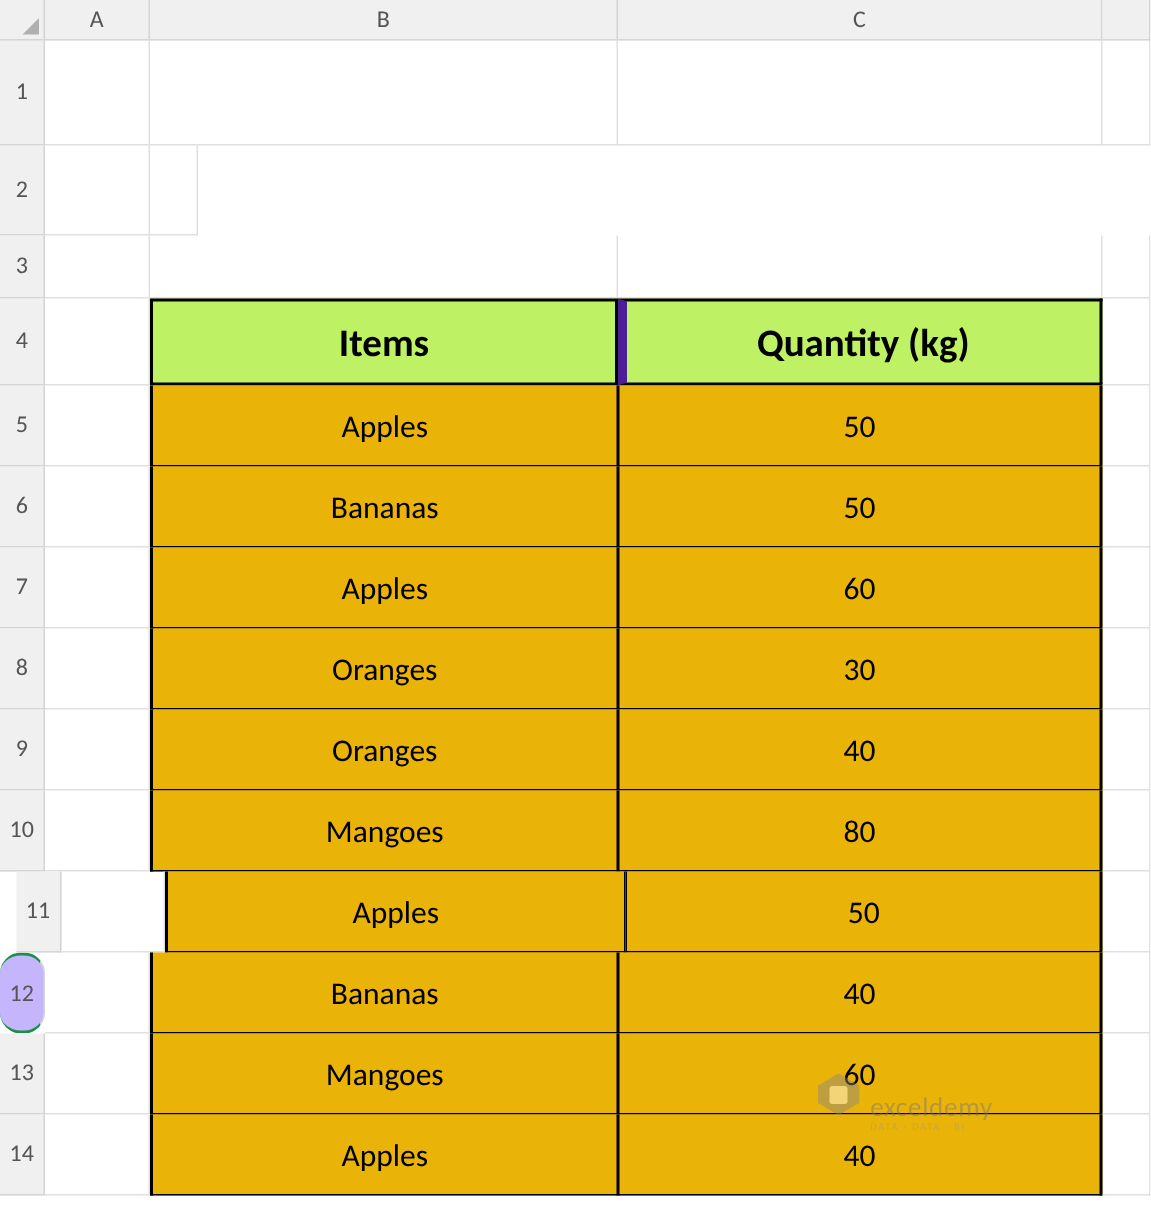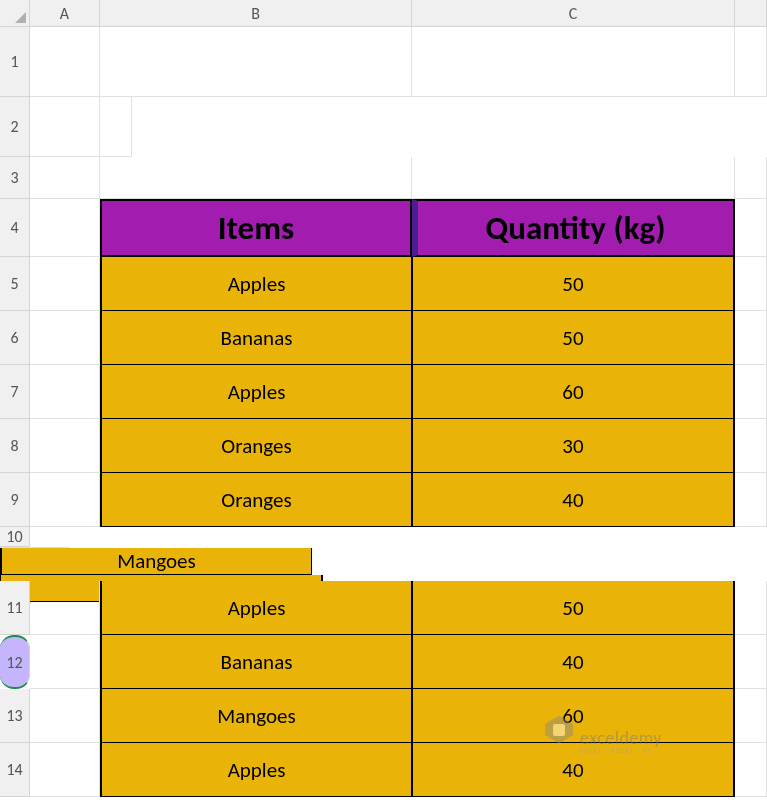--- a/index.html
+++ b/index.html
@@ -85,23 +85,23 @@
     border: 3px solid #2e5c8a;
     color: #2e5c8a;
     font-size: 30px;
     font-weight: bold;
     font-style: italic;
     display: flex;
     align-items: center;
     justify-content: center;
   }
   .thead {
-    background: #a21caf;
+    background: #bef264;
     border: 2px solid #000;
-    font-size: 33px;
+    font-size: 26px;
     font-weight: bold;
     color: #000;
   }
   .tcell {
     background: #eab308;
     border: 1px solid #000;
     border-top: none;
     font-size: 21px;
     color: #000;
   }
@@ -208,28 +208,28 @@
         <div class="tcell colC right-border" style="display:flex;align-items:center;justify-content:center">30</div>
         <div class="cell colD"></div>
       </div>
       <div class="row" style="height: 54px;">
         <div class="row-header">9</div>
         <div class="cell colA"></div>
         <div class="tcell colB left-border" style="display:flex;align-items:center;justify-content:center">Oranges</div>
         <div class="tcell colC right-border" style="display:flex;align-items:center;justify-content:center">40</div>
         <div class="cell colD"></div>
       </div>
-      <div class="row" style="height: 54px; flex-direction: column;">
+      <div class="row" style="height: 54px;">
         <div class="row-header">10</div>
         <div class="cell colA"></div>
         <div class="tcell colB left-border" style="display:flex;align-items:center;justify-content:center">Mangoes</div>
         <div class="tcell colC right-border" style="display:flex;align-items:center;justify-content:center">80</div>
         <div class="cell colD"></div>
       </div>
-      <div class="row" style="height: 54px;">
+      <div class="row" style="height: 54px; padding-left: 11px;">
         <div class="row-header">11</div>
         <div class="cell colA"></div>
         <div class="tcell colB left-border" style="display:flex;align-items:center;justify-content:center">Apples</div>
         <div class="tcell colC right-border" style="display:flex;align-items:center;justify-content:center">50</div>
         <div class="cell colD"></div>
       </div>
       <div class="row" style="height: 54px;">
         <div class="row-header selected">12</div>
         <div class="cell colA"></div>
         <div class="tcell colB left-border" style="display:flex;align-items:center;justify-content:center">Bananas</div>
@@ -251,15 +251,15 @@
         <div class="cell colD"></div>
       </div>
     </div>
 
 </div>
 
 <div class="watermark">
   <div class="wm-icon"></div>
   <div class="wm-text">
     <div class="wm-main">exceldemy</div>
-    <div class="wm-sub">EXCEL · EXCEL · BI</div>
+    <div class="wm-sub">DATA · DATA · BI</div>
   </div>
 </div>
 
 </body></html>

